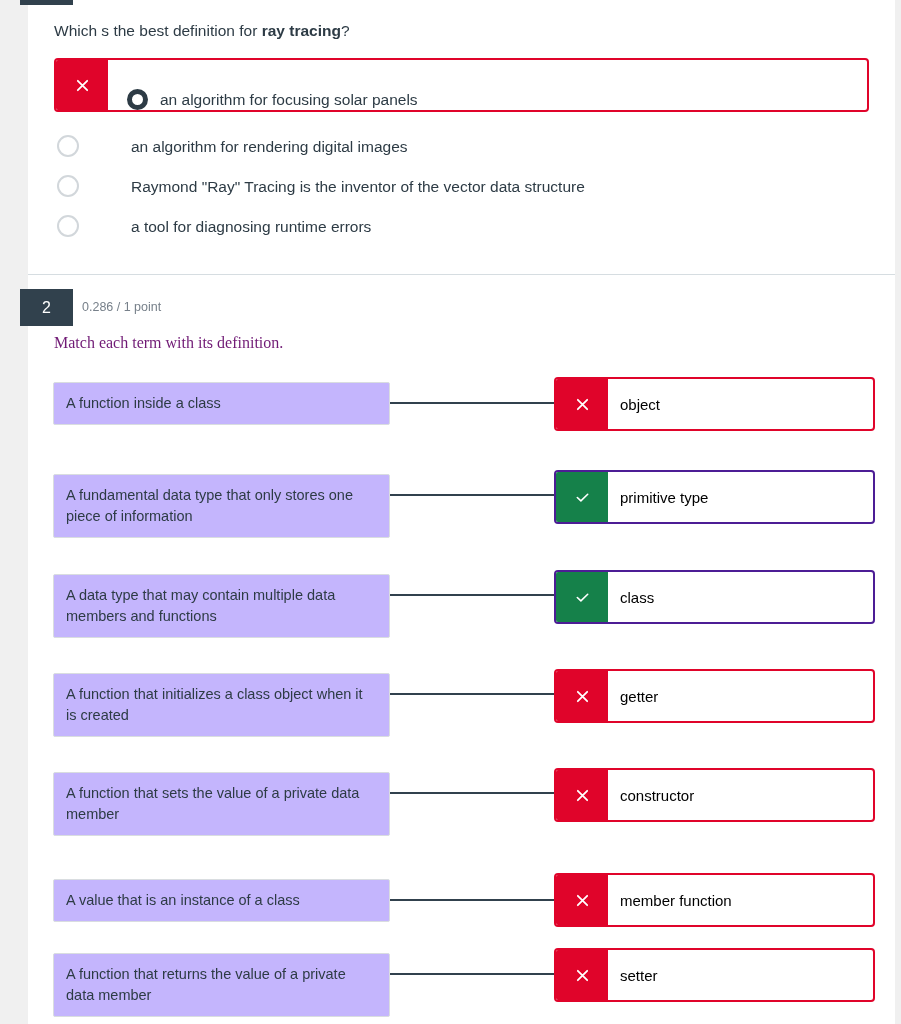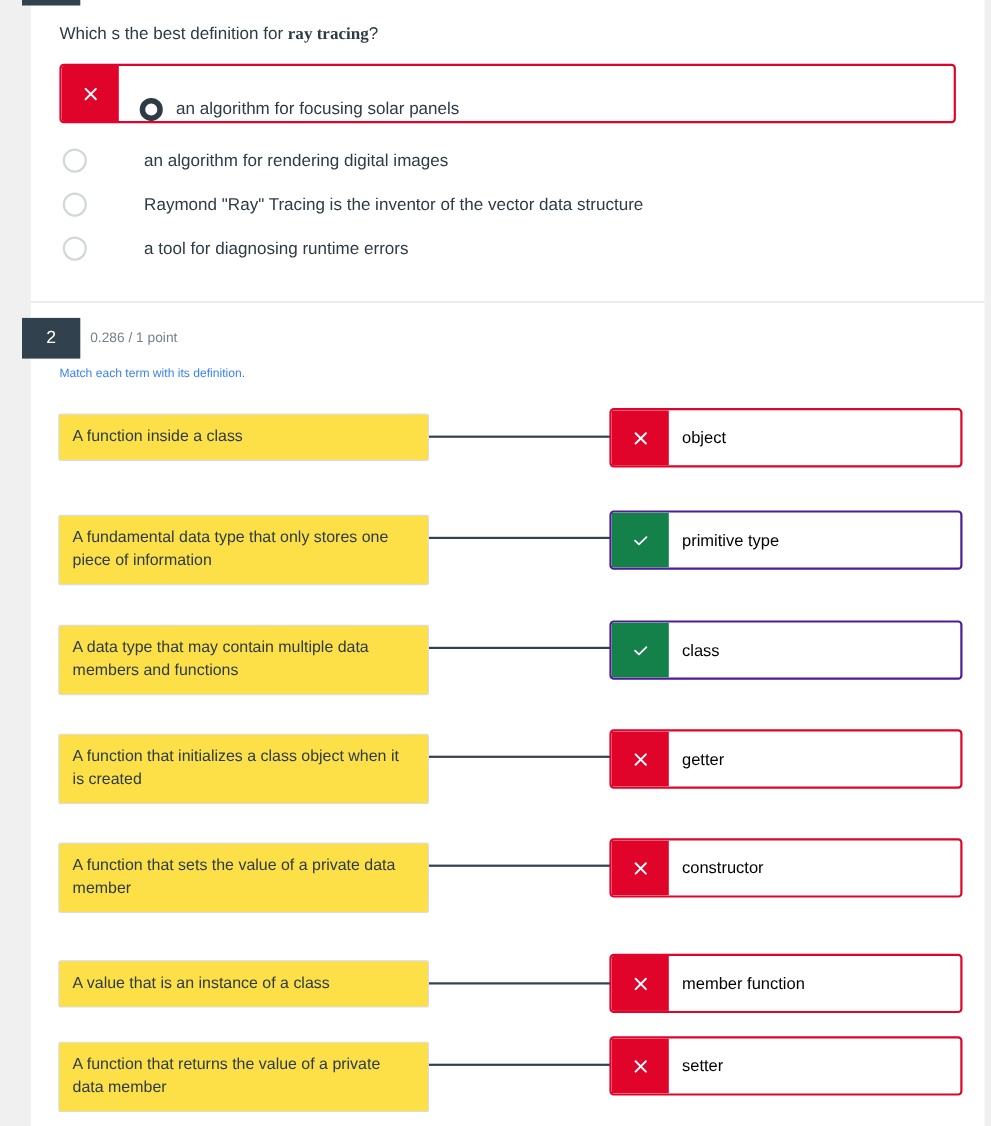--- a/index.html
+++ b/index.html
@@ -49,21 +49,21 @@
 
   .q-body { padding: 0 26px 0 26px; }
 
   .q-prompt {
     font-size: 15.5px;
     line-height: 1.45;
     color: #2d3b45;
     padding-top: 20px;
     padding-bottom: 16px;
   }
-  .q-prompt b { font-weight: bold; font-family: Liberation Serif, serif; }
+  .q-prompt b { font-weight: bold; }
 
   
   .mc-list { }
 
   .mc-row {
     display: flex;
     align-items: flex-end;
     min-height: 40px;
     margin-bottom: 0;
   }
@@ -147,40 +147,41 @@
     position: absolute;
     left: 54px;
     top: 25px;
     font-size: 12.5px;
     color: #77808a;
     text-align: center;
   }
 
   
   .match-prompt {
-    font-size: 11px;
+    font-size: 16px;
     padding: 9px 0 0 26px;
-    color: #3b82f6;
+    color: #701a75;
+    font-family: Liberation Serif, serif;
   }
 
   .match-area {
     position: relative;
     padding-top: 22px;
   }
 
   .match-row {
     position: relative;
     height: 100px;
   }
 
   .match-left {
     position: absolute;
     left: 25px;
     width: 337px;
-    background: #fde047;
+    background: #c4b5fd;
     border: 1px solid #d9dde0;
     border-radius: 2px;
     font-size: 14.5px;
     line-height: 1.42;
     color: #2d3b45;
     padding: 10px 12px;
   }
 
   .connector {
     position: absolute;

